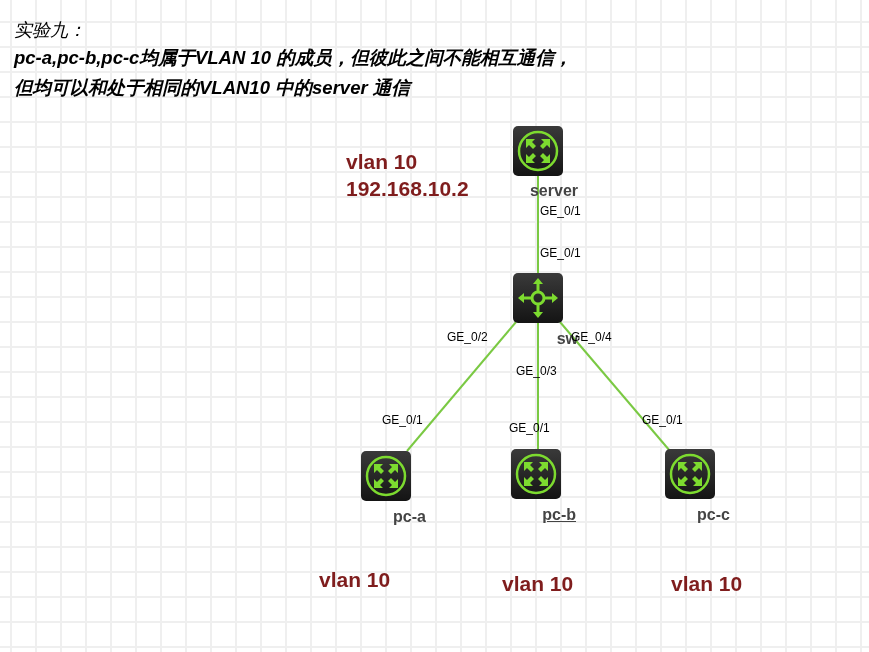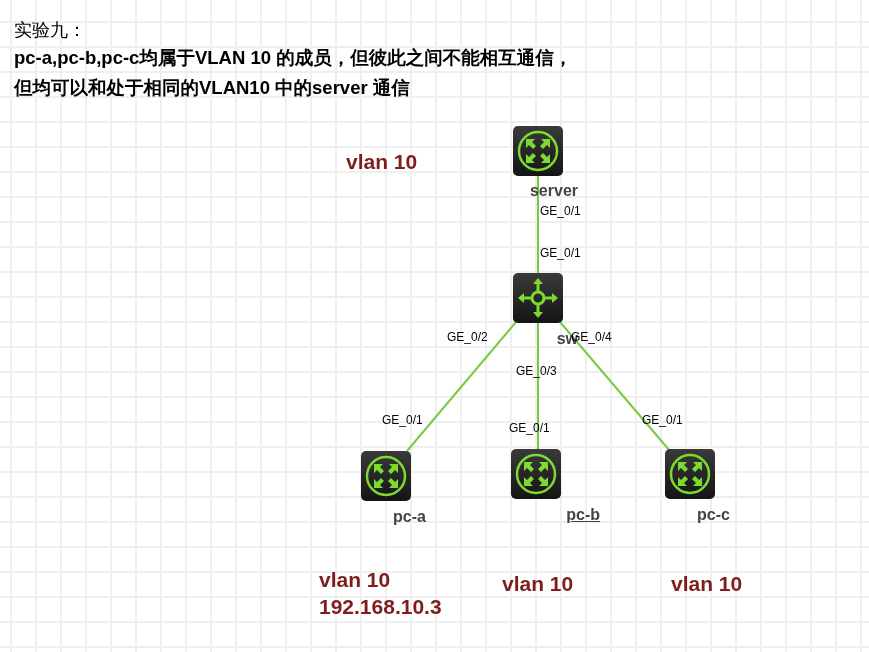--- a/index.html
+++ b/index.html
@@ -8,21 +8,21 @@
     background-color: #ffffff;
     background-image:
       linear-gradient(to right, #efefef 2px, transparent 2px),
       linear-gradient(to bottom, #efefef 2px, transparent 2px);
     background-size: 25px 25px;
     background-position: 10px -4px;
     font-family: "Liberation Sans", sans-serif;
   }
   .title {
     position: absolute; left: 14px; font-size: 18.5px; color: #000;
-    white-space: nowrap; line-height: 22px;
+    white-space: nowrap; line-height: 22px; font-style: italic;
   }
   #t1 { top: 19px; font-family: "DejaVu Serif", serif; font-size: 18px; }
   #t2 { top: 47px; font-weight: bold; }
   #t3 { top: 77px; font-weight: bold; }
   svg#links { position: absolute; left: 0; top: 0; }
   .node {
     position: absolute; width: 50px; height: 50px; border-radius: 5px;
     background: linear-gradient(#3a3a3a, #141414);
   }
   .node svg { position: absolute; left: 0; top: 0; }
@@ -101,21 +101,21 @@
   <svg width="50" height="50" viewBox="0 0 50 50">
     <circle cx="25" cy="25" r="19" fill="none" stroke="#7ddb2f" stroke-width="2.5"></circle>
     <g fill="#7ddb2f">
       <polygon points="13,13 22,13 19,16 23,20 20,23 16,19 13,22"></polygon>
       <polygon points="37,13 37,22 34,19 30,23 27,20 31,16 28,13"></polygon>
       <polygon points="13,37 13,28 16,31 20,27 23,30 19,34 22,37"></polygon>
       <polygon points="37,37 28,37 31,34 27,30 30,27 34,31 37,28"></polygon>
     </g>
   </svg>
 </div>
-<div class="node-label" style="left:520px;top:506px;text-decoration:underline;">pc-b</div>
+<div class="node-label" style="left:496px;top:506px;text-decoration:underline;">pc-b</div>
 
 <div class="node" style="left:665px;top:449px;">
   <svg width="50" height="50" viewBox="0 0 50 50">
     <circle cx="25" cy="25" r="19" fill="none" stroke="#7ddb2f" stroke-width="2.5"></circle>
     <g fill="#7ddb2f">
       <polygon points="13,13 22,13 19,16 23,20 20,23 16,19 13,22"></polygon>
       <polygon points="37,13 37,22 34,19 30,23 27,20 31,16 28,13"></polygon>
       <polygon points="13,37 13,28 16,31 20,27 23,30 19,34 22,37"></polygon>
       <polygon points="37,37 28,37 31,34 27,30 30,27 34,31 37,28"></polygon>
     </g>
@@ -127,23 +127,23 @@
 <div class="port" style="left:540px;top:246px;">GE_0/1</div>
 <div class="port" style="left:447px;top:330px;">GE_0/2</div>
 <div class="port" style="left:382px;top:413px;">GE_0/1</div>
 <div class="port" style="left:516px;top:364px;">GE_0/3</div>
 <div class="port" style="left:509px;top:421px;">GE_0/1</div>
 <div class="port" style="left:571px;top:330px;">GE_0/4</div>
 <div class="port" style="left:642px;top:413px;">GE_0/1</div>
 
 <div class="info" style="left:346px;top:148px;">
   <div>vlan 10</div>
+  <div>192.168.10.2</div>
 </div>
 <div class="info" style="left:319px;top:566px;">
   <div>vlan 10</div>
-  <div>192.168.10.3</div>
 </div>
 <div class="info" style="left:502px;top:570px;">
   <div>vlan 10</div>
 </div>
 <div class="info" style="left:671px;top:570px;">
   <div>vlan 10</div>
 </div>
 
 </body></html>

